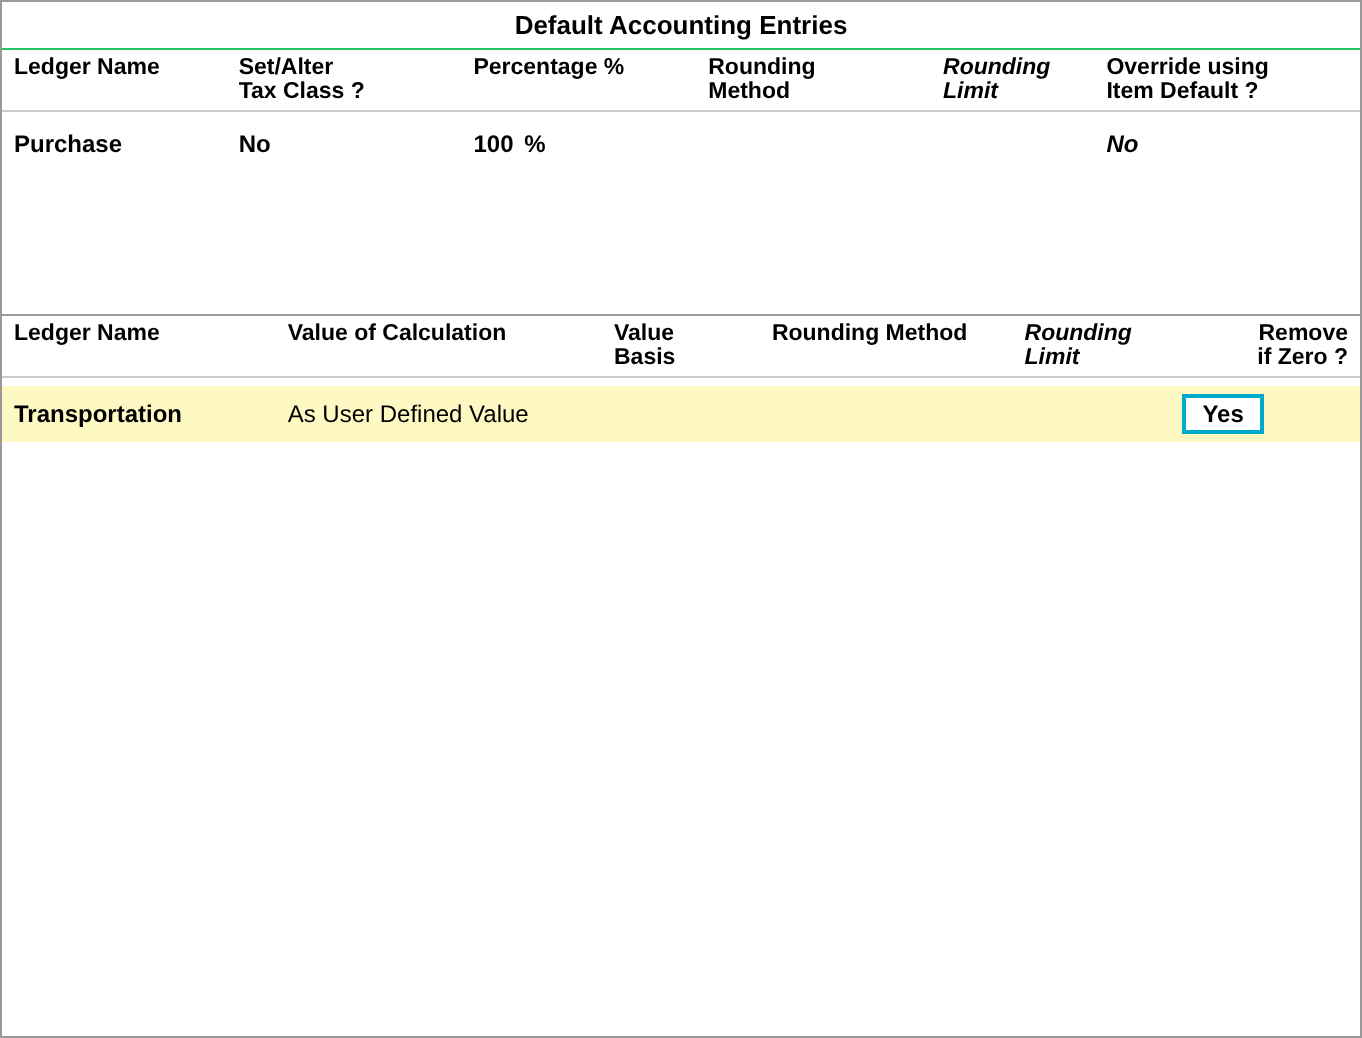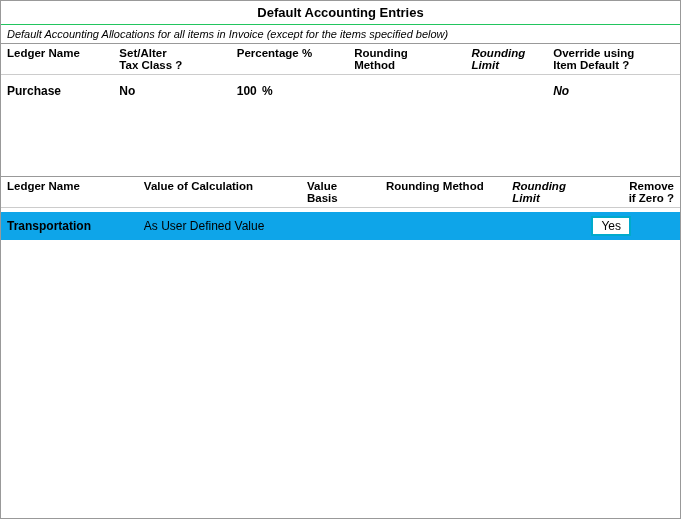--- a/index.html
+++ b/index.html
@@ -91,34 +91,34 @@
       color: #000;
     }
 
     .additional-header-row td.italic-col {
       font-style: italic;
     }
 
     .transportation-row td {
       padding: 4px 6px;
       vertical-align: middle;
-      background-color: #0ea5e9;
+      background-color: #fef9c3;
     }
 
     .transportation-row td.ledger-name {
       font-weight: bold;
       color: #000;
     }
 
     .yes-button {
       background-color: #fff;
       border: 2px solid #00aacc;
       padding: 1px 8px;
       font-size: 12px;
-      font-weight: normal;
+      font-weight: bold;
       color: #000;
       cursor: pointer;
       min-width: 40px;
       text-align: center;
     }
 
     .percent-val {
       display: inline;
       text-align: right;
     }
@@ -127,21 +127,20 @@
       margin-left: 2px;
     }
   </style>
 </head>
 <body>
 
 <div class="outer-container">
 
   <div class="page-title">Default Accounting Entries</div>
 
-  <div class="subtitle-row">Default Accounting Allocations for all items in Invoice (except for the items specified below)</div>
 
   <table class="table-section">
     <thead>
       <tr class="col-header-row">
         <td style="width:110px;">Ledger Name</td>
         <td style="width:115px;margin-top:19px;">Set/Alter<br>Tax Class ?</td>
         <td style="width:115px;">Percentage  %</td>
         <td style="width:115px;">Rounding<br>Method</td>
         <td style="width:80px;" class="italic-col"><em>Rounding<br>Limit</em></td>
         <td style="width:130px;">Override using<br>Item Default ?</td>

